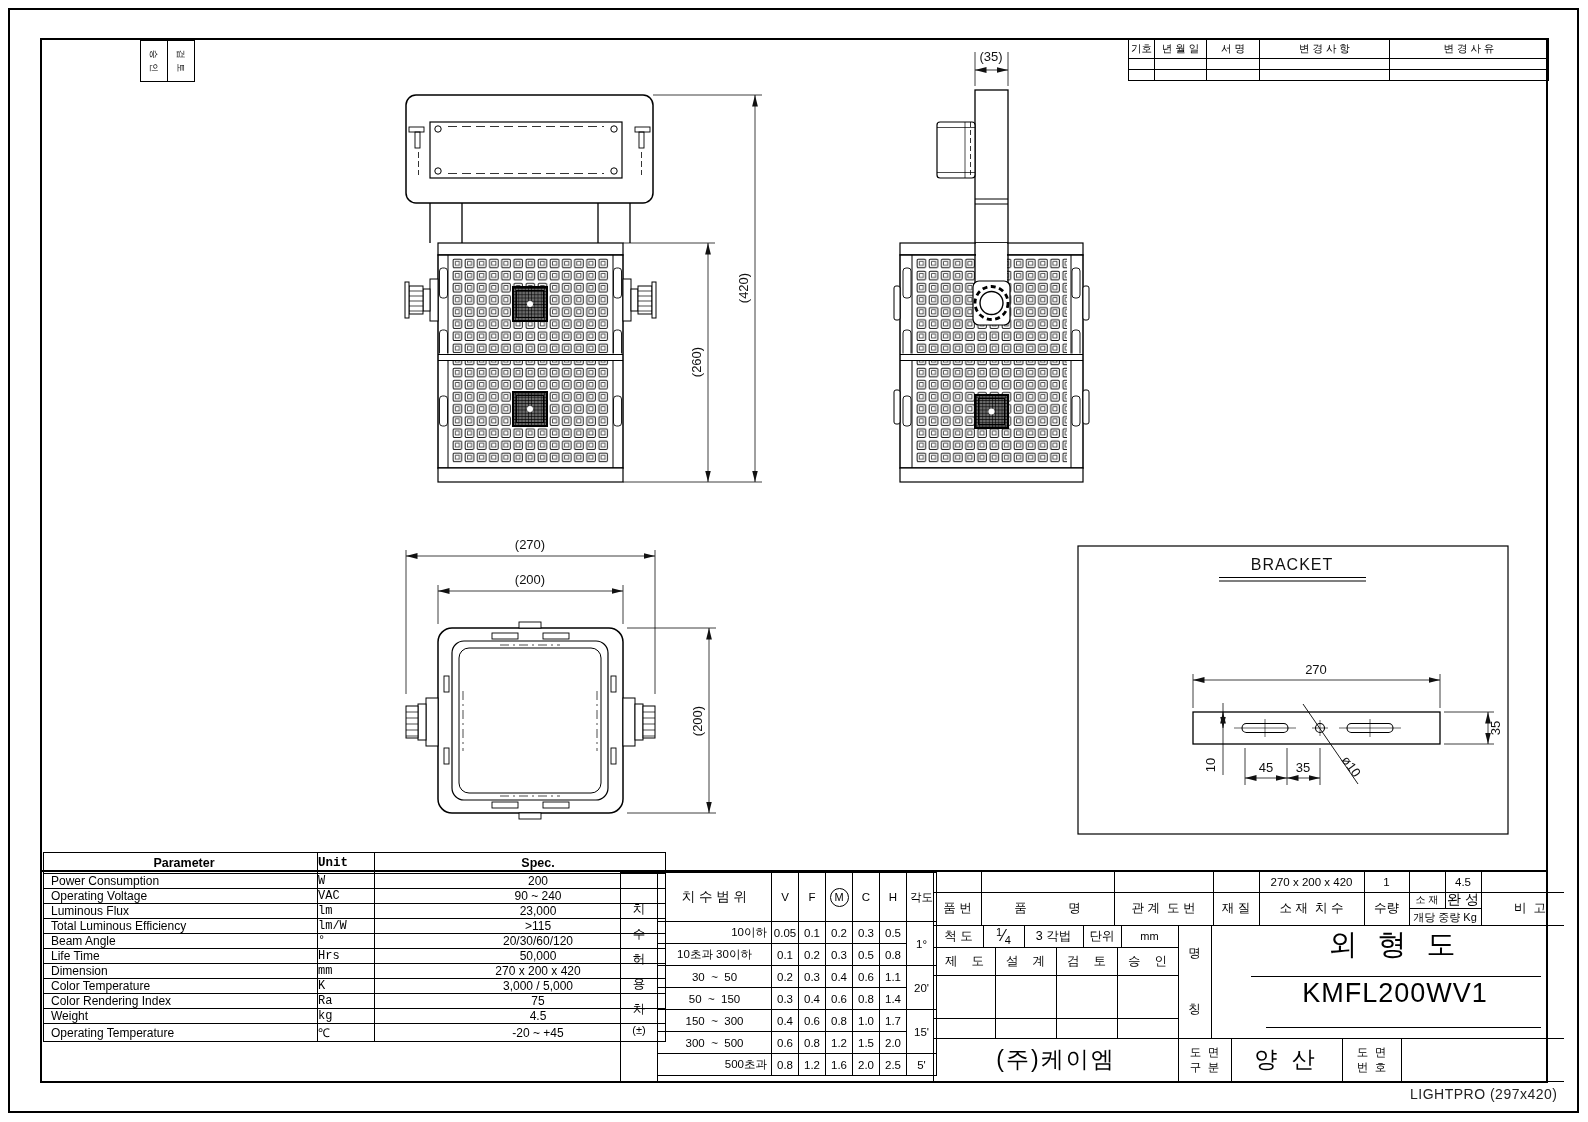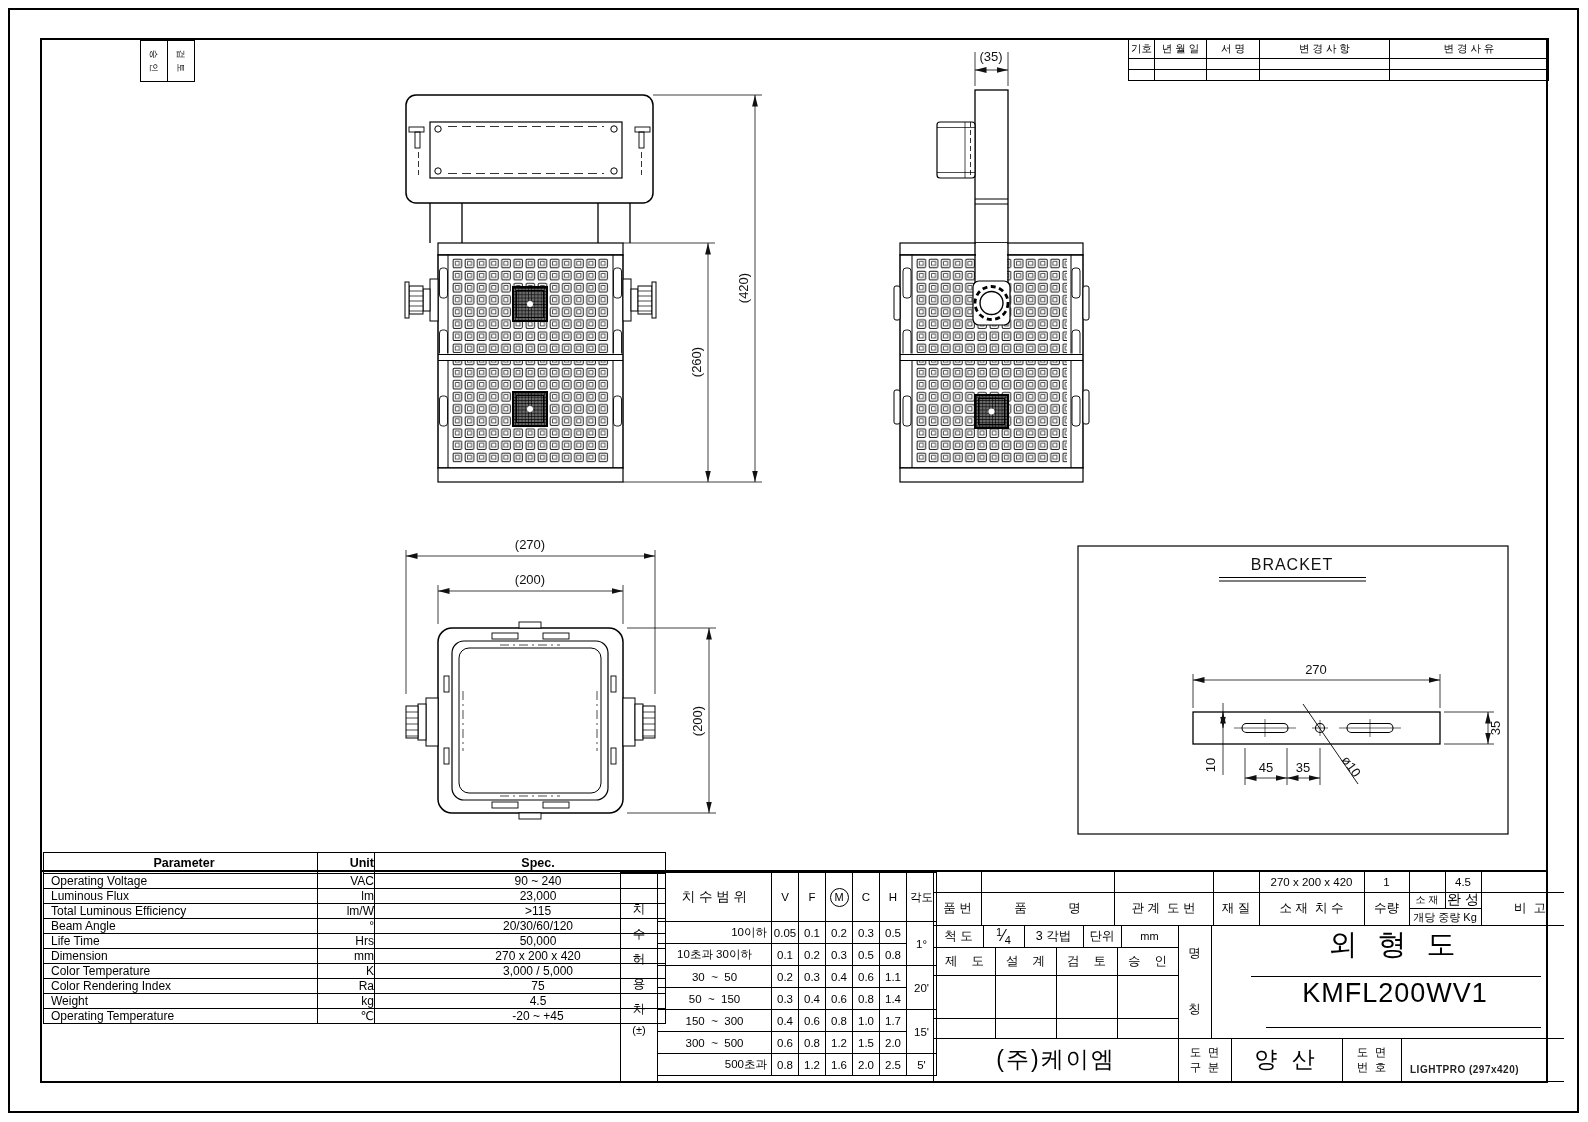--- a/index.html
+++ b/index.html
@@ -22,21 +22,21 @@
   
   .rev{left:1128px;top:38px;}
   .rev th{font-weight:normal;font-size:10.5px;height:19px;}
   .rev td{height:10px;}
 
   
   .param{left:43px;top:852px;font-size:12px;}
   .param th{font-size:12.5px;font-weight:bold;height:20px;}
   .param td{height:14px;}
   .param .c0{width:266px;text-align:left;padding-left:7px;}
-  .param .c1{width:56px;text-align:right;}
+  .param .c1{width:56px;text-align:left;font-family:Liberation Mono, monospace;}
   .param .c2{width:254px;text-align:center;padding-left:36px;}
 
   
   .tolstrip{left:620px;top:872px;width:36px;height:209px;border:1px solid #000;
             display:flex;flex-direction:column;align-items:center;}
   .tolstrip .vchars{width:18px;margin-top:24px;font-size:12.5px;line-height:25px;text-align:center;white-space:normal;word-break:break-all;}
   .tolstrip .pm{font-size:11px;margin-top:2px;}
   .tol{left:657px;top:872px;font-size:11.5px;}
   .tol th{font-weight:normal;height:48px;}
   .tol td{height:21px;text-align:center;}
@@ -50,21 +50,21 @@
   .tb{left:933px;top:872px;width:615px;height:209px;border-left:1.5px solid #000;}
   .tb .cell{position:absolute;border-right:1px solid #000;border-bottom:1px solid #000;
             display:flex;align-items:center;justify-content:center;font-size:12.5px;white-space:pre;overflow:hidden;}
   .tb .nb{border-right:none;padding-left:15px;}
   .big-title{font-size:29px;letter-spacing:6px;}
   .model{font-size:27px;letter-spacing:1px;}
   .company{font-size:23px;letter-spacing:2px;}
   .prodval{font-size:23px;letter-spacing:4px;}
   .lbl2{display:flex;flex-direction:column;justify-content:center;gap:3px;font-size:11.5px;line-height:12px;text-align:center;white-space:pre;}
   .uline{position:absolute;border-top:1.5px solid #000;}
-  .footer-stamp{left:1410px;top:1064px;font-size:10px;color:#222;letter-spacing:0.5px;font-weight:bold;}
+  .footer-stamp{left:1410px;top:1086px;font-size:14px;color:#222;letter-spacing:0.5px;}
   svg text{font-family:"Liberation Sans","DejaVu Sans",sans-serif;fill:#111;stroke:none;}
 </style>
 </head>
 <body>
 
 <div class="page">
   <div class="abs outer-border"></div>
   <div class="abs frame"></div>
   <div class="abs bandline"></div>
 
@@ -309,20 +309,25 @@
   </svg>
 
   <table class="abs param">
     <tbody>
         <tr>
       <th class="c0" style="text-align:center">Parameter</th>
       <th class="c1">Unit</th>
       <th class="c2">Spec.</th>
     </tr>
     <tr>
+          <td class="c0">Power Consumption</td>
+          <td class="c1">W</td>
+          <td class="c2">200</td>
+        </tr>
+    <tr>
           <td class="c0">Operating Voltage</td>
           <td class="c1">VAC</td>
           <td class="c2">90 ~ 240</td>
         </tr>
     <tr>
           <td class="c0">Luminous Flux</td>
           <td class="c1">lm</td>
           <td class="c2">23,000</td>
         </tr>
     <tr>

